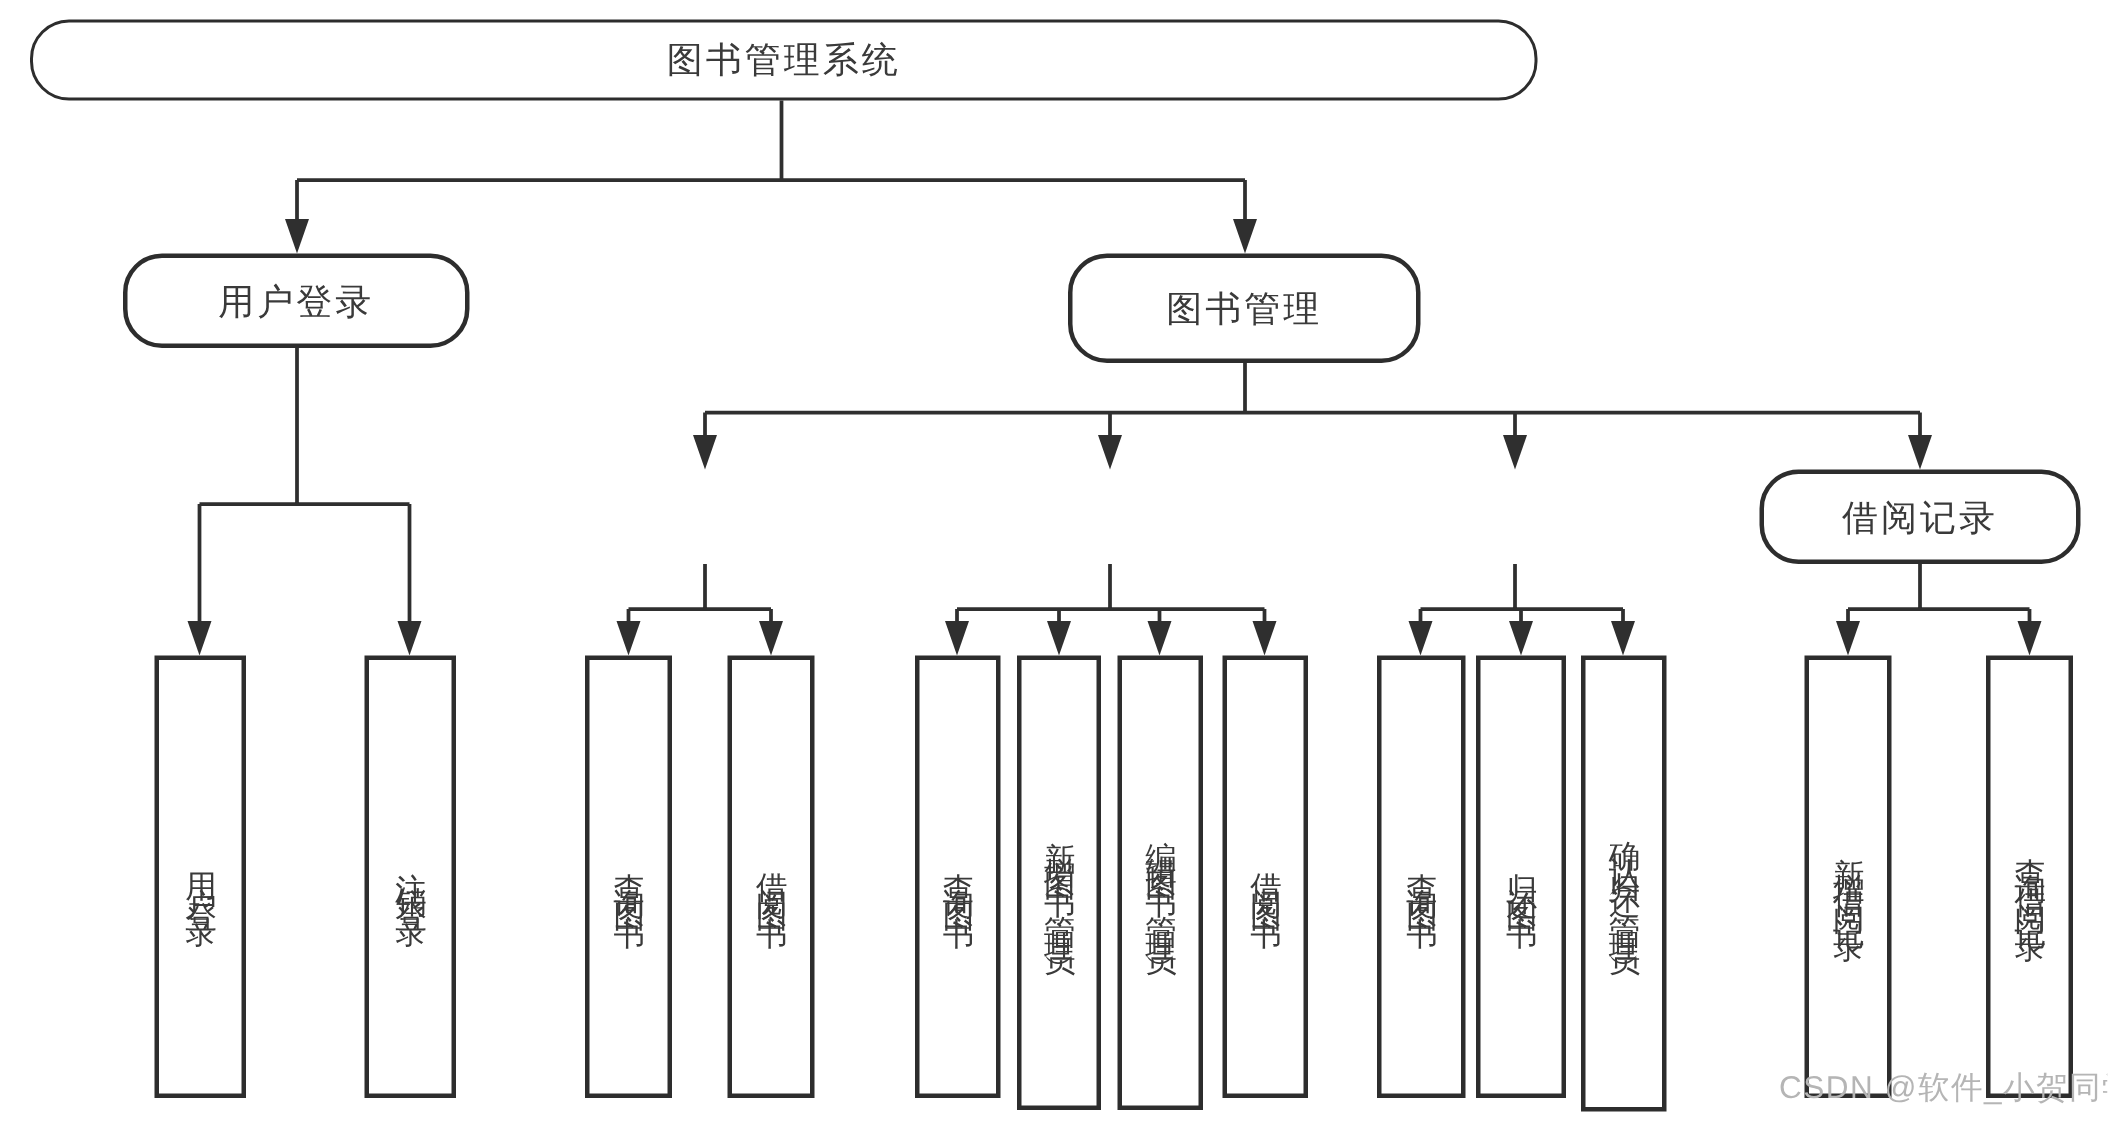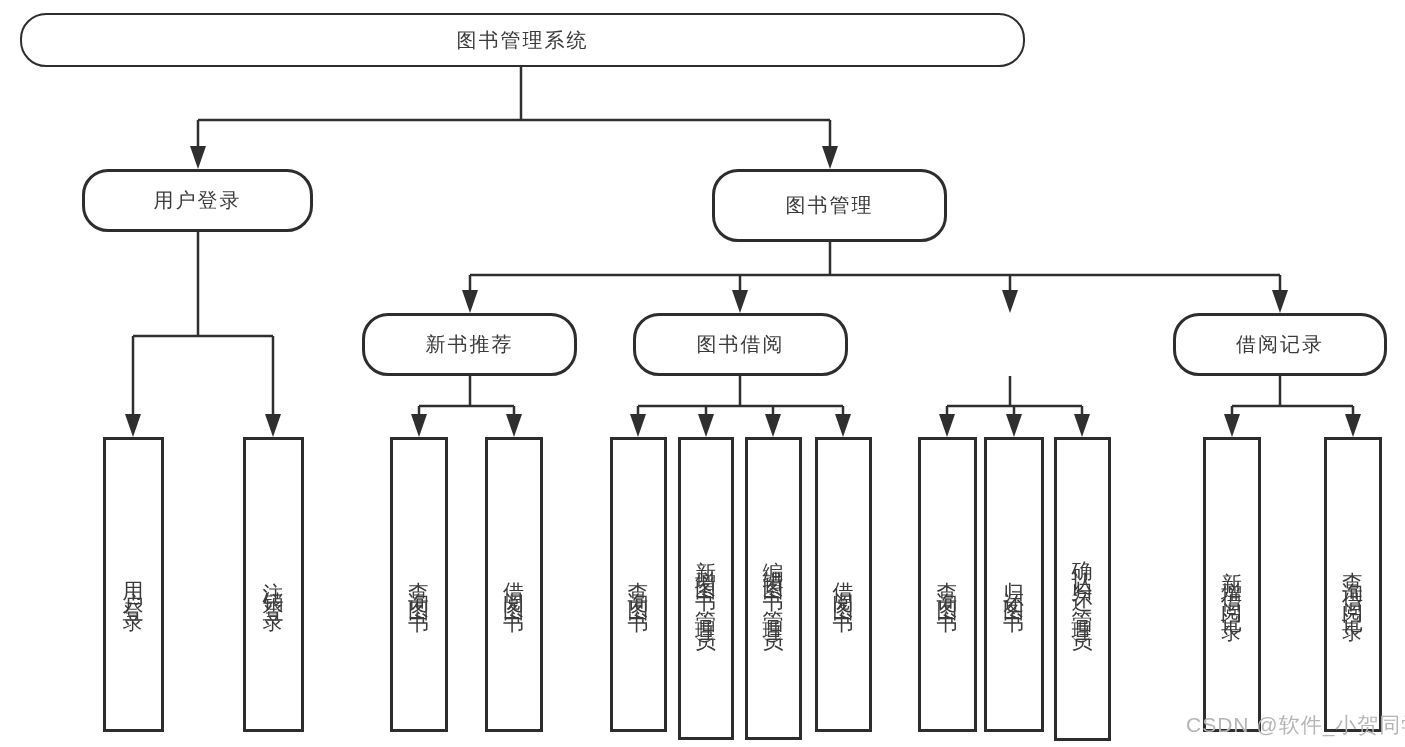--- a/index.html
+++ b/index.html
@@ -14,21 +14,21 @@
   .node{
     position:absolute;
     box-sizing:border-box;
     background:#ffffff;
     border:3px solid #2d2d2d;
     display:flex;align-items:center;justify-content:center;
     color:#3a3a3a;
     z-index:2;
   }
   .node.root{border-width:2px;}
-  .node.h{font-size:20px;letter-spacing:2px;white-space:nowrap;border-radius:26px;}
+  .node.h{font-size:24px;letter-spacing:2px;white-space:nowrap;border-radius:26px;}
   .node.v .vtext{
     writing-mode:vertical-rl;
     font-size:21px;
     letter-spacing:10px;
     line-height:1.1;
     color:#3a3a3a;
   }
   .watermark{
     position:absolute;
     left:1186px;top:711px;
@@ -75,22 +75,20 @@
       <polygon points="1224,414 1240,414 1232,437"></polygon>
       <polygon points="1345,414 1361,414 1353,437"></polygon>
     </g>
   </svg>
 
   <div class="node h root" style="left:20px;top:13px;width:1005px;height:54px">图书管理系统</div>
 
   <div class="node h" style="left:82px;top:169px;width:231px;height:63px">用户登录</div>
   <div class="node h" style="left:712px;top:169px;width:235px;height:73px">图书管理</div>
 
-  <div class="node h" style="left:362px;top:313px;width:215px;height:63px">新书推荐</div>
-  <div class="node h" style="left:633px;top:313px;width:215px;height:63px">图书借阅</div>
   <div class="node h" style="left:1173px;top:313px;width:214px;height:63px">借阅记录</div>
 
   <div class="node v" style="left:103px;top:437px;width:61px;height:295px">
     <span class="vtext">用户登录</span>
   </div>
   <div class="node v" style="left:243px;top:437px;width:61px;height:295px">
     <span class="vtext">注销登录</span>
   </div>
 
   <div class="node v" style="left:390px;top:437px;width:58px;height:295px">

